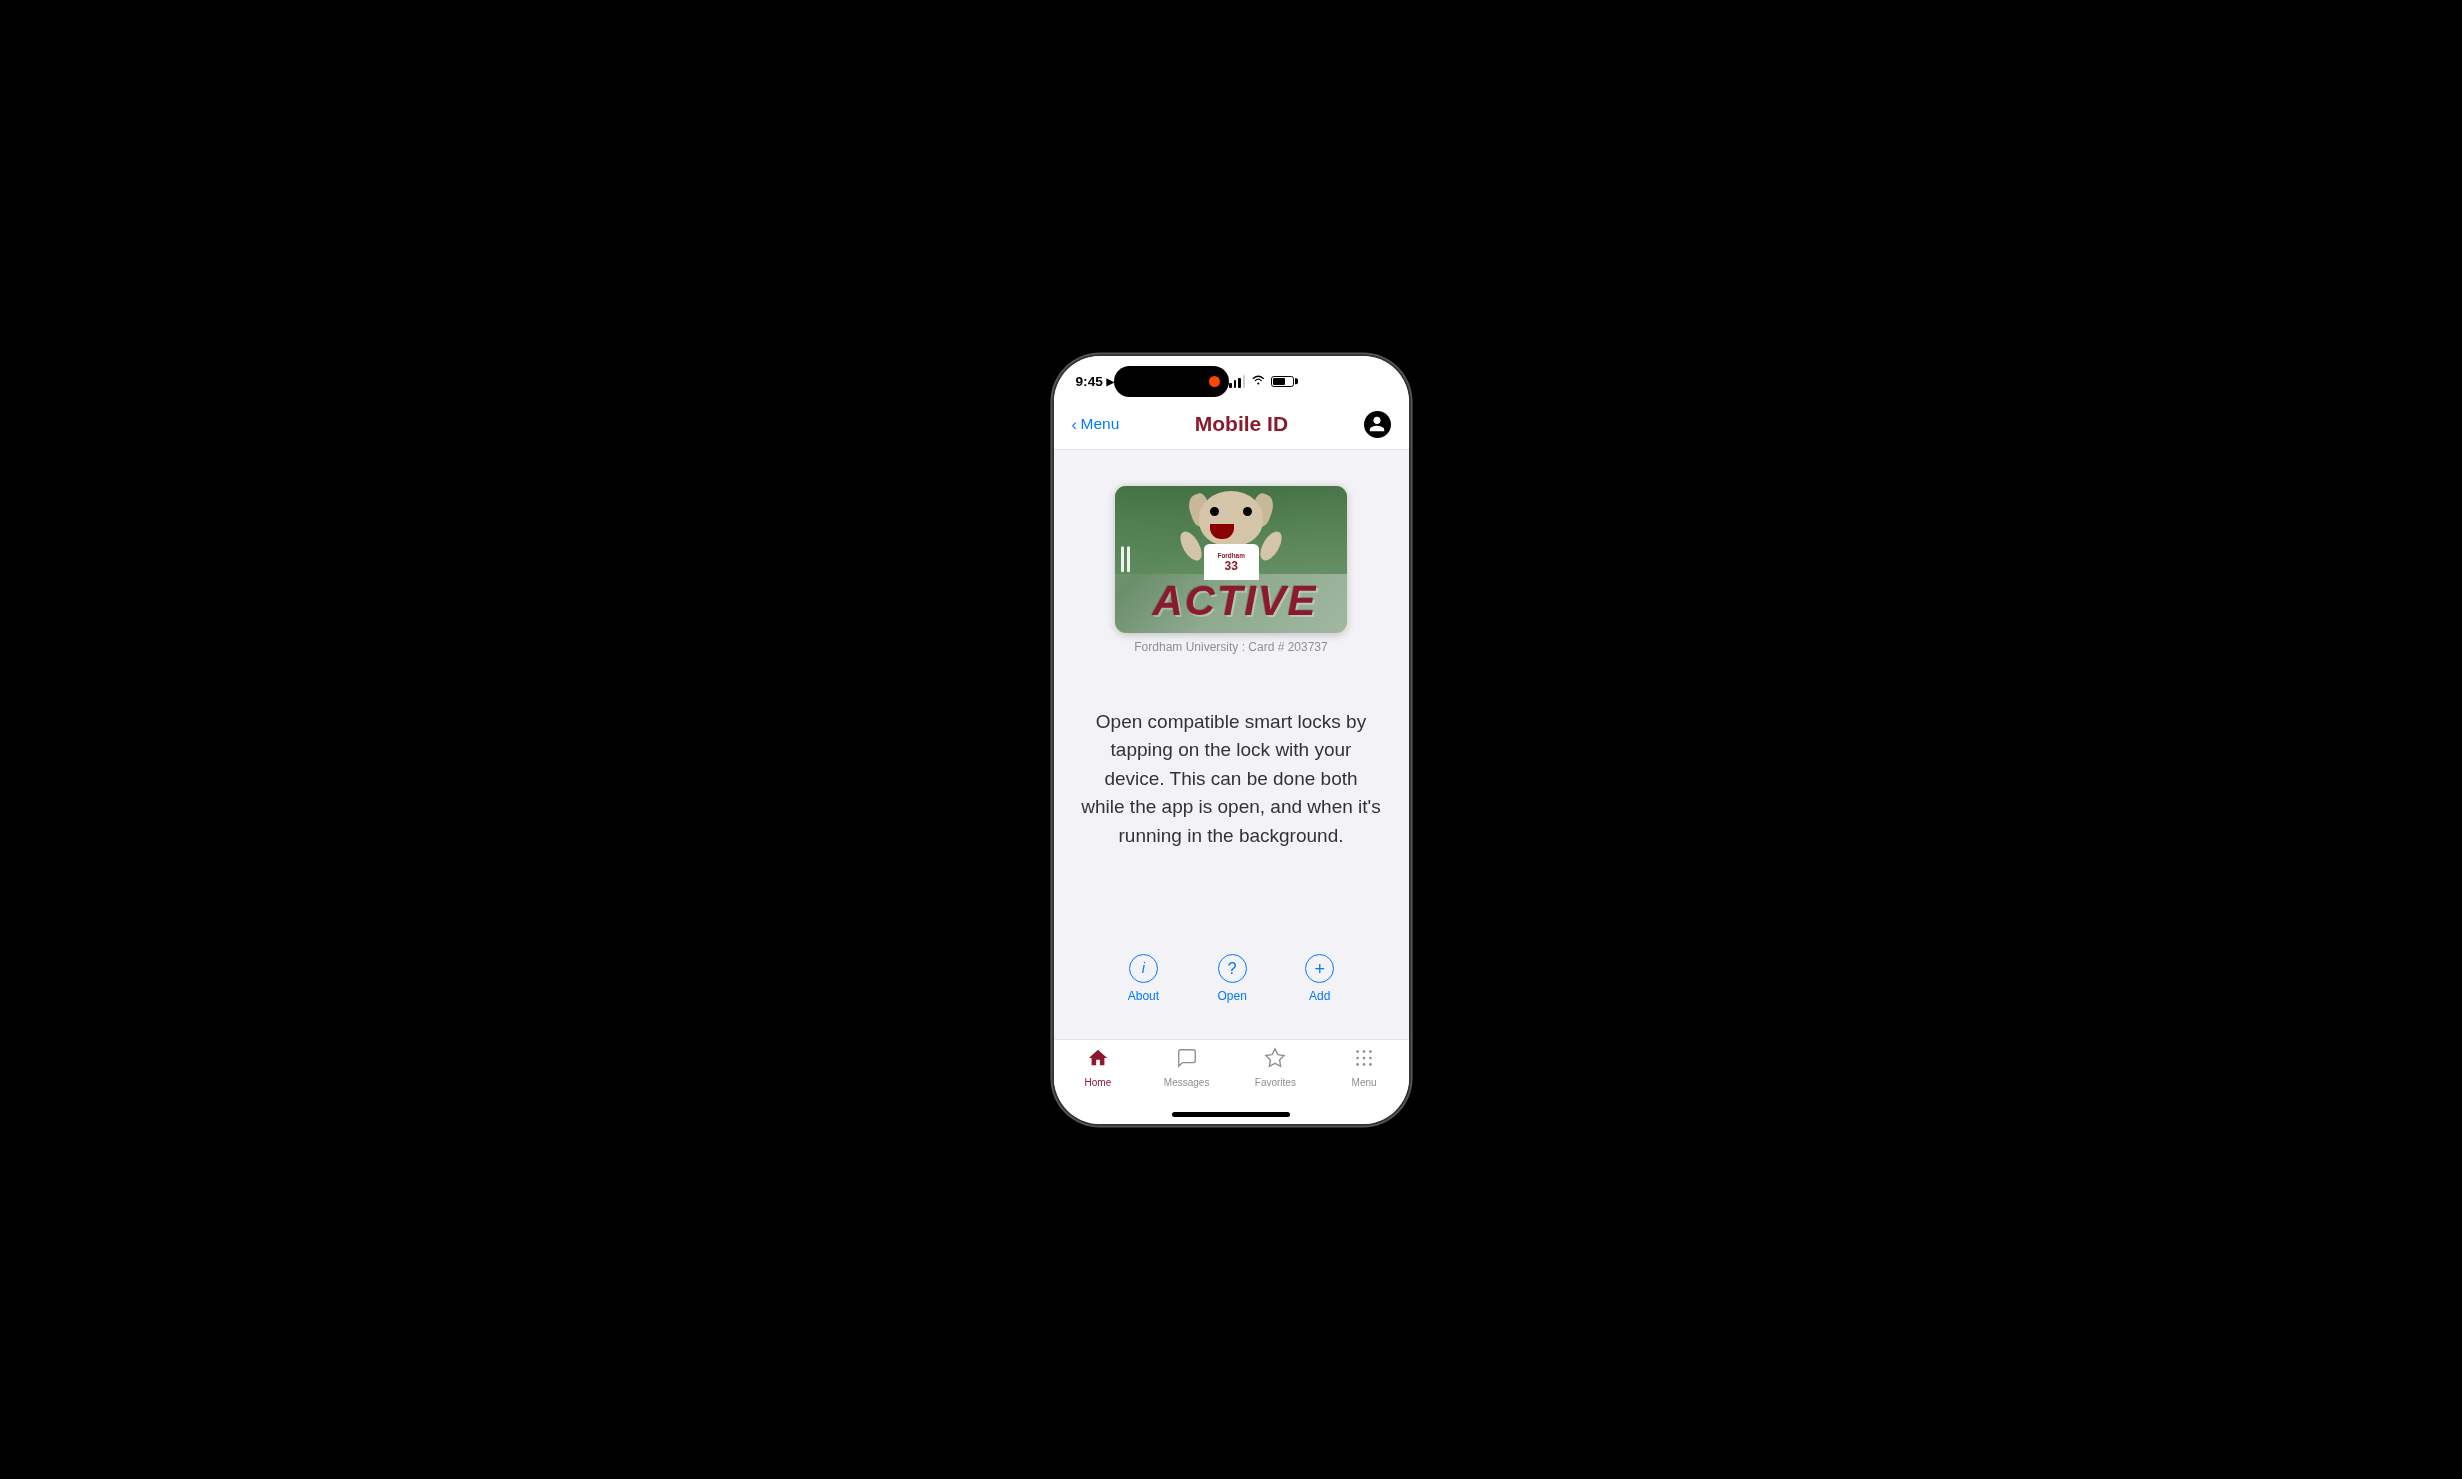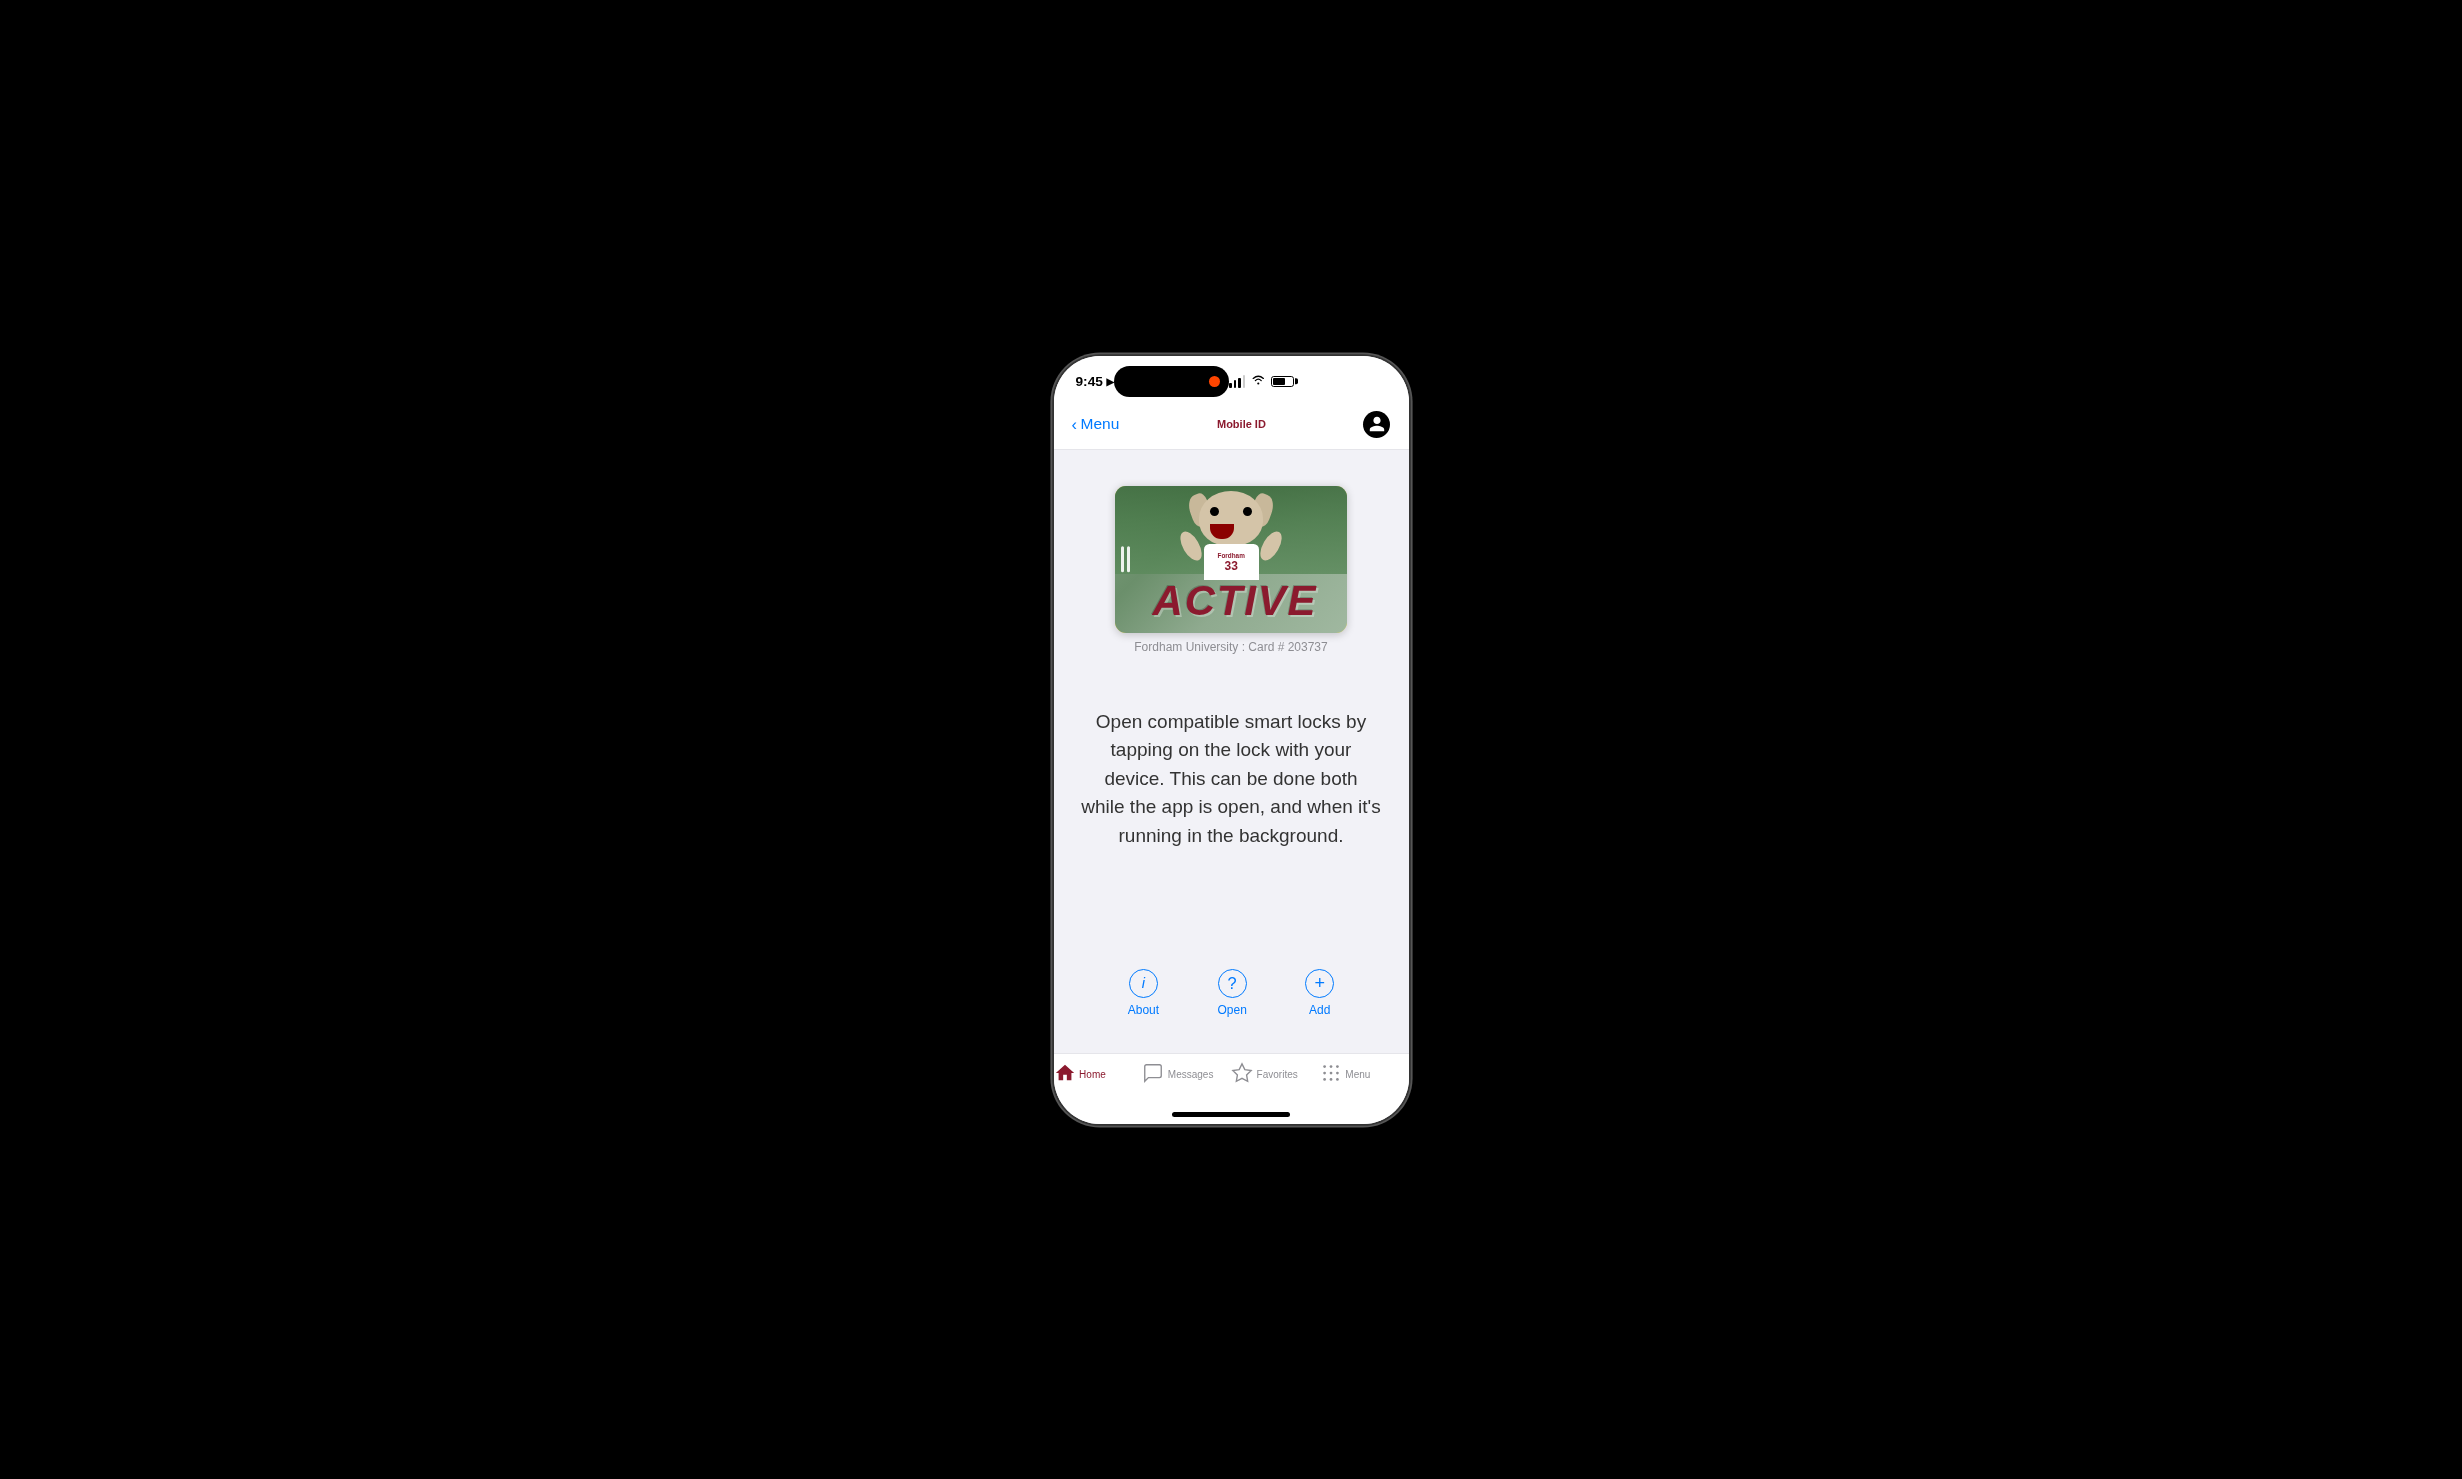--- a/index.html
+++ b/index.html
@@ -115,21 +115,21 @@
       gap: 3.6px;
       color: #007aff;
       font-size: 15.5px;
       cursor: pointer;
     }
     .back-chevron {
       font-size: 16.4px;
       line-height: 1;
     }
     .nav-title {
-      font-size: 11px;
+      font-size: 21px;
       font-weight: 600;
       color: #8b1a2e;
     }
     .nav-profile {
       width: 27px;
       height: 27px;
       border-radius: 50%;
       background: #000;
       display: flex;
       align-items: center;
@@ -243,21 +243,21 @@
     .tab-bar {
       background: #fff;
       border-top: 0.9px solid #e5e5ea;
       display: flex;
       justify-content: space-around;
       align-items: center;
       padding: 7.3px 0 18px;
     }
     .tab-item {
       display: flex;
-      flex-direction: row;
+      flex-direction: column;
       align-items: center;
       gap: 3.6px;
       cursor: pointer;
       flex: 1;
     }
     .tab-icon {
       font-size: 22px;
       line-height: 1;
     }
     .tab-label {

